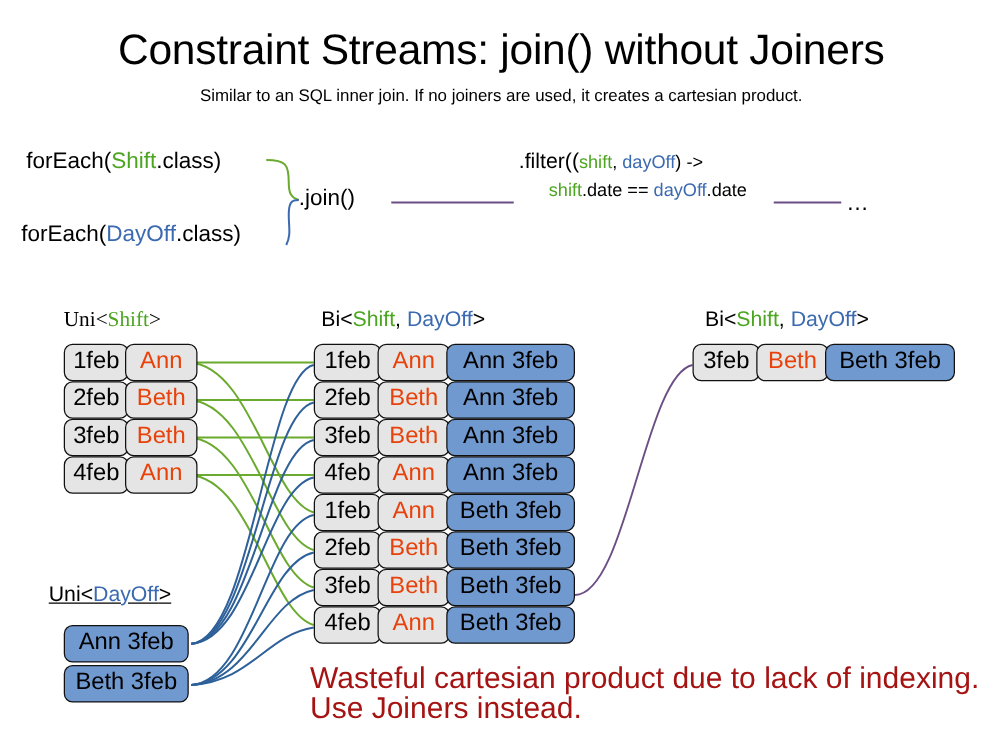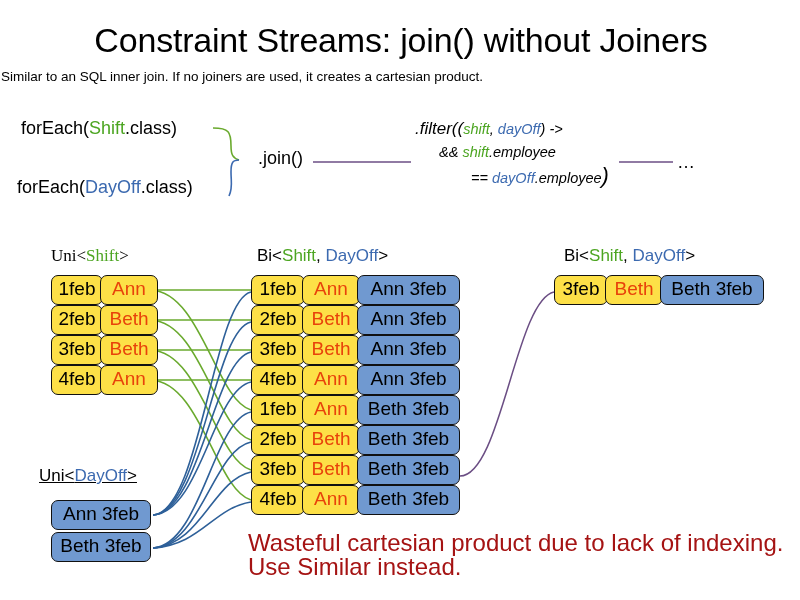--- a/index.html
+++ b/index.html
@@ -28,41 +28,41 @@
     text-align: center;
     font-size: 34px;
     line-height: 40px;
     letter-spacing: -0.2px;
     white-space: nowrap;
   }
   .subtitle {
     position: absolute;
     left: 0; top: 68px;
     width: 800px;
+    text-align: center;
     font-size: 13.5px;
     line-height: 18px;
     white-space: nowrap;
   }
   
   .code {
     position: absolute;
     font-size: 18px;
     line-height: 22px;
     white-space: nowrap;
   }
   .code-foreach-shift { left: 20px;  top: 117px; }
   .code-foreach-dayoff{ left: 16px;  top: 176px; }
-  .code-join          { left: 238px; top: 147px; margin-left: 19px; }
+  .code-join          { left: 238px; top: 147px; }
   .code-filter {
     position: absolute;
     left: 414px; top: 117px;
     font-size: 17px;
     line-height: 23px;
     white-space: nowrap;
-    font-style: italic;
   }
   .code-filter .l2 { padding-left: 24px; }
   .code-filter .l3 { padding-left: 24px; }
   .code-filter .l4 { padding-left: 56px; }
   .sm { font-size: 14.5px; }
   .big-paren { font-size: 22px; }
   .ellipsis {
     position: absolute;
     left: 676px; top: 152px;
     font-size: 18px;
@@ -93,21 +93,21 @@
     height: 30px;
     box-sizing: border-box;
     border: 1.5px solid #111111;
     border-radius: 7px;
     font-size: 19px;
     line-height: 26px;
     text-align: center;
     white-space: nowrap;
     overflow: hidden;
   }
-  .cell-green { background: #fde047; color: #000000; }
+  .cell-green { background: #e5e5e5; color: #000000; }
   .cell-green.name { color: #e8420a; }
   .cell-blue  { background: #7099d0; color: #000000; }
   
   .col-shift .c-date { left: 0px;  width: 52px; }
   .col-shift .c-name { left: 49px; width: 58px; }
   
   .col-bi .c-date { left: 0px;   width: 54px; }
   .col-bi .c-name { left: 51px;  width: 58px; }
   .col-bi .c-off  { left: 106px; width: 103px; }
   
@@ -189,22 +189,21 @@
   <div class="subtitle">Similar to an SQL inner join. If no joiners are used, it creates a cartesian product.</div>
 
   <div class="code code-foreach-dayoff"><span class="k">forEach(</span><span class="b">DayOff</span><span class="k">.class)</span></div>
 
   <div class="code code-foreach-shift"><span class="k">forEach(</span><span class="g">Shift</span><span class="k">.class)</span></div>
 
   <div class="code code-join">.join()</div>
 
   <div class="code-filter">
     <div class="l1"><span class="k">.filter((</span><span class="g sm">shift</span><span class="k sm">, </span><span class="b sm">dayOff</span><span class="k sm">) -&gt;</span></div>
-    <div class="l3 sm"><span class="k">&amp;&amp; </span><span class="g">shift</span><span class="k">.employee</span></div>
-    <div class="l4 sm"><span class="k">== </span><span class="b">dayOff</span><span class="k">.employee</span><span class="k big-paren">)</span></div>
+    <div class="l2 sm"><span class="g">shift</span><span class="k">.date == </span><span class="b">dayOff</span><span class="k">.date</span></div>
   </div>
 
   <div class="ellipsis">…</div>
 
   <div class="stream-label lbl-uni-shift"><span class="k">Uni&lt;</span><span class="g">Shift</span><span class="k">&gt;</span></div>
 
   <div class="stream-label lbl-bi-mid"><span class="k">Bi&lt;</span><span class="g">Shift</span><span class="k">, </span><span class="b">DayOff</span><span class="k">&gt;</span></div>
 
   <div class="stream-label lbl-bi-right"><span class="k">Bi&lt;</span><span class="g">Shift</span><span class="k">, </span><span class="b">DayOff</span><span class="k">&gt;</span></div>
 
@@ -272,16 +271,16 @@
   </div>
 
   <div class="cellrow col-right" style="left:553px; top:275px;">
     <div class="cell cell-green c-date">3feb</div>
     <div class="cell cell-green name c-name">Beth</div>
     <div class="cell cell-blue c-off">Beth 3feb</div>
   </div>
 
   <div class="warning">
     <div>Wasteful cartesian product due to lack of indexing.</div>
-    <div>Use Similar instead.</div>
+    <div>Use Joiners instead.</div>
   </div>
 
 </div>
 
 </body></html>

